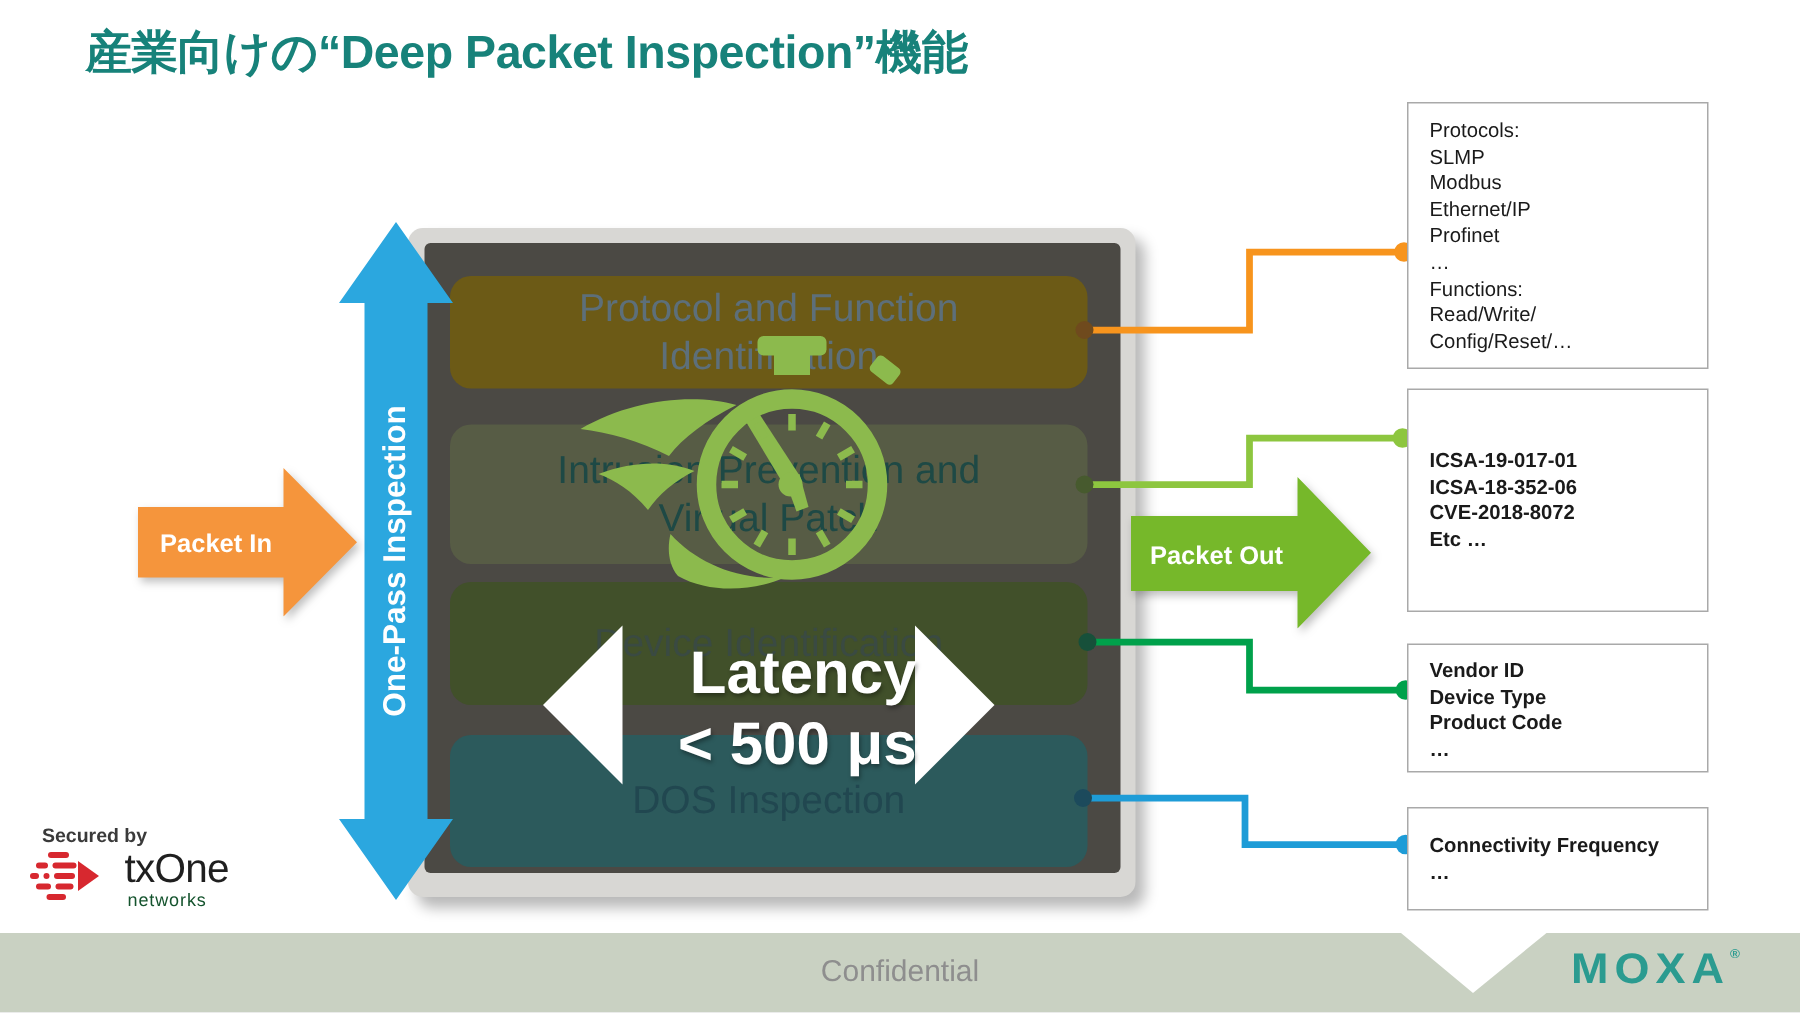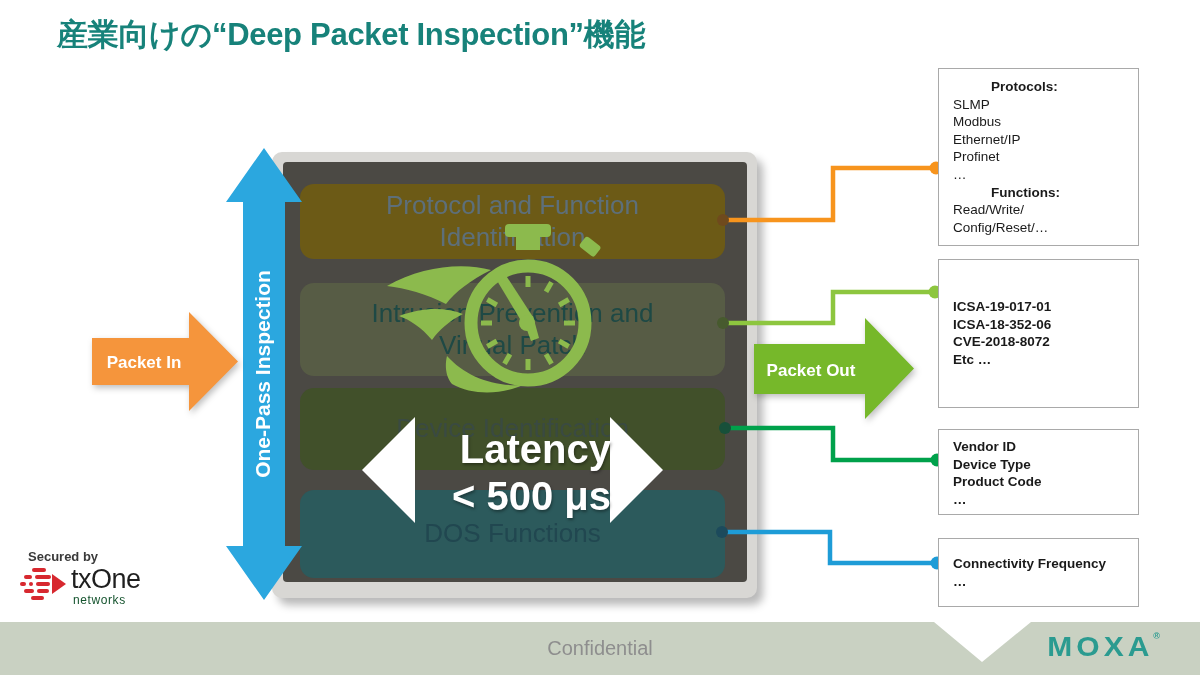--- a/index.html
+++ b/index.html
@@ -42,26 +42,26 @@
   .packet-out-arrow{position:absolute;left:754px;top:318px;filter:drop-shadow(2px 3px 3px rgba(0,0,0,0.25));}
   
   .connectors{position:absolute;left:700px;top:150px;}
   
   .callout{position:absolute;left:938px;width:201px;background:#ffffff;
     border:1px solid #A9A9A9;box-sizing:border-box;font-size:13.5px;line-height:17.6px;color:#1a1a1a;}
   .co1{top:68px;height:178px;padding:9px 8px 0 14px;}
   .co2{top:259px;height:149px;padding:38px 8px 0 14px;}
   .co3{top:429px;height:86px;padding:8px 8px 0 14px;}
   .co4{top:538px;height:69px;padding:16px 8px 0 14px;}
-  .co-h{font-weight:bold;margin-left:38px;}
+  .co-h{font-weight:normal;}
   .co-lines{white-space:pre-line;}
   .co-lines.bold{font-weight:bold;}
   
   .secured-by{position:absolute;left:28px;top:549px;font-size:13px;font-weight:600;color:#3a3a3a;text-align:center;}
-  .txone{position:absolute;left:20px;top:566px;display:flex;align-items:flex-start;}
+  .txone{position:absolute;left:20px;top:566px;display:flex;align-items:flex-start;gap:12px;}
   .txone-word{margin-left:5px;line-height:1;}
   .txone-name{font-size:27px;color:#1f1f1f;letter-spacing:-0.5px;}
   .txone-sub{font-size:12px;color:#14532d;letter-spacing:0.6px;margin-top:1px;margin-left:2px;}
   .footer{position:absolute;left:0;top:622px;width:1200px;height:53px;background:#C9D1C2;}
   .footer-notch{position:absolute;left:934px;top:622px;width:0;height:0;
     border-left:48px solid transparent;border-right:49px solid transparent;border-top:40px solid #ffffff;}
   .confidential{position:absolute;left:0;top:637px;width:1200px;text-align:center;
     font-size:20px;color:#8E8E8E;}
   .moxa{position:absolute;right:40px;top:630px;color:#2B9B90;font-weight:bold;
     font-size:30px;letter-spacing:4px;transform:scaleY(0.95);}
@@ -82,21 +82,21 @@
   <div class="layer layer1">
     <span>Protocol and Function Identification</span>
   </div>
   <div class="layer layer2">
     <span>Intrusion Prevention and Virtual Patch</span>
   </div>
   <div class="layer layer3">
     <span>Device Identification</span>
   </div>
   <div class="layer layer4">
-    <span>DOS Functions</span>
+    <span>DOS Inspection</span>
   </div>
 
   <svg class="stopwatch" width="228" height="172" viewBox="0 0 228 172">
     <g fill="#8CBA4D">
       <rect x="120" y="0" width="46" height="13" rx="4"></rect>
       <rect x="131" y="10" width="24" height="16"></rect>
       <rect x="196" y="16" width="19" height="13" rx="3" transform="rotate(38 205 22)"></rect>
       <path d="M2,62 C36,42 78,38 106,46 C86,56 70,68 61,80 C42,70 20,64 2,62 Z"></path>
       <path d="M14,92 C38,83 60,83 78,90 C64,97 54,106 47,116 C36,103 25,96 14,92 Z"></path>
       <path d="M62,132 C80,152 108,163 138,161 C118,170 88,172 67,160 C60,152 60,140 62,132 Z"></path>

